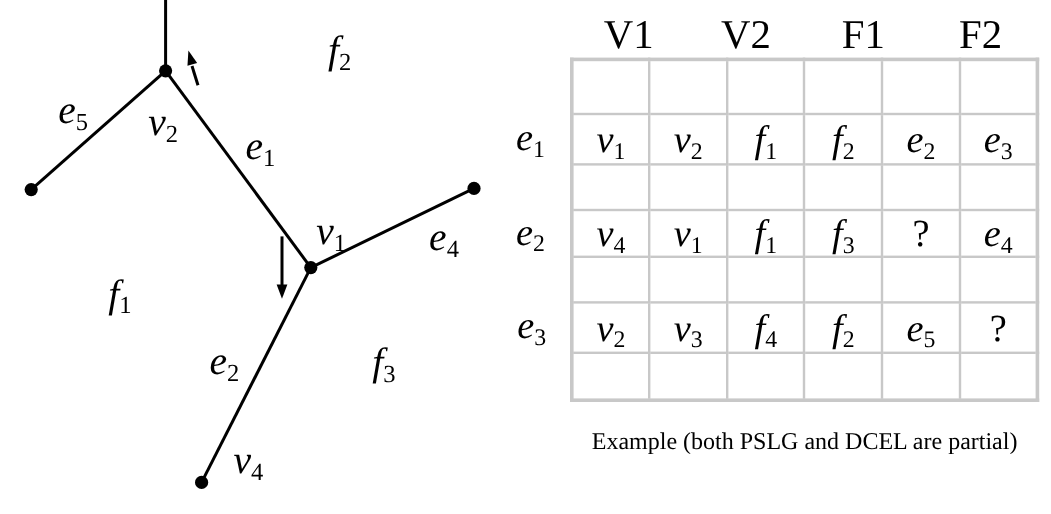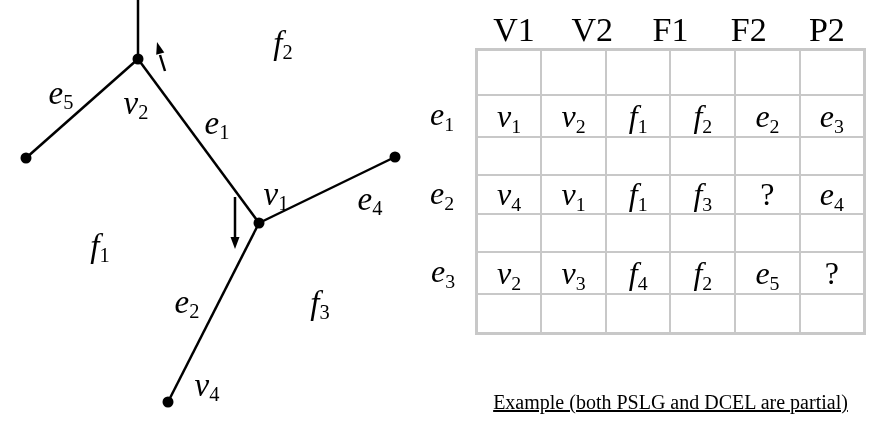--- a/index.html
+++ b/index.html
@@ -51,22 +51,22 @@
 
   .row-label {
     position:absolute; transform:translate(-50%,-50%);
     font-style:italic; font-size:32px; line-height:1; white-space:nowrap;
   }
   .rl-1 { left:442px; top:114px; }
   .rl-2 { left:442px; top:193px; }
   .rl-3 { left:443px; top:271px; }
 
   .caption {
-    position:absolute; left:475px; top:390px; width:391px;
-    text-align:center; font-size:20px; white-space:nowrap; line-height:1.2;text-decoration:underline;
+    position:absolute; left:475px; top:356px; width:391px;
+    text-align:center; font-size:20px; white-space:nowrap; line-height:1.2;
   }
 </style>
 </head>
 <body>
 
 <div class="stage">
 
   <div class="figure">
     <svg width="440" height="428" viewBox="0 0 440 428">
       <g stroke="#000000" stroke-width="2.5" fill="none">
@@ -103,21 +103,20 @@
     <span class="fig-label lbl-e2"><span>e</span><sub>2</sub></span>
     <span class="fig-label lbl-f3"><span>f</span><sub>3</sub></span>
     <span class="fig-label lbl-v4"><span>v</span><sub>4</sub></span>
   </div>
 
   <div class="hdr">
     <span>V1</span>
     <span>V2</span>
     <span>F1</span>
     <span>F2</span>
-    <span>P2</span>
   </div>
 
   <span class="row-label rl-1"><span>e</span><sub>1</sub></span>
   <span class="row-label rl-2"><span>e</span><sub>2</sub></span>
   <span class="row-label rl-3"><span>e</span><sub>3</sub></span>
 
   <table class="dcel">
     <tbody>
         <tr class="h45">
       <td></td>

